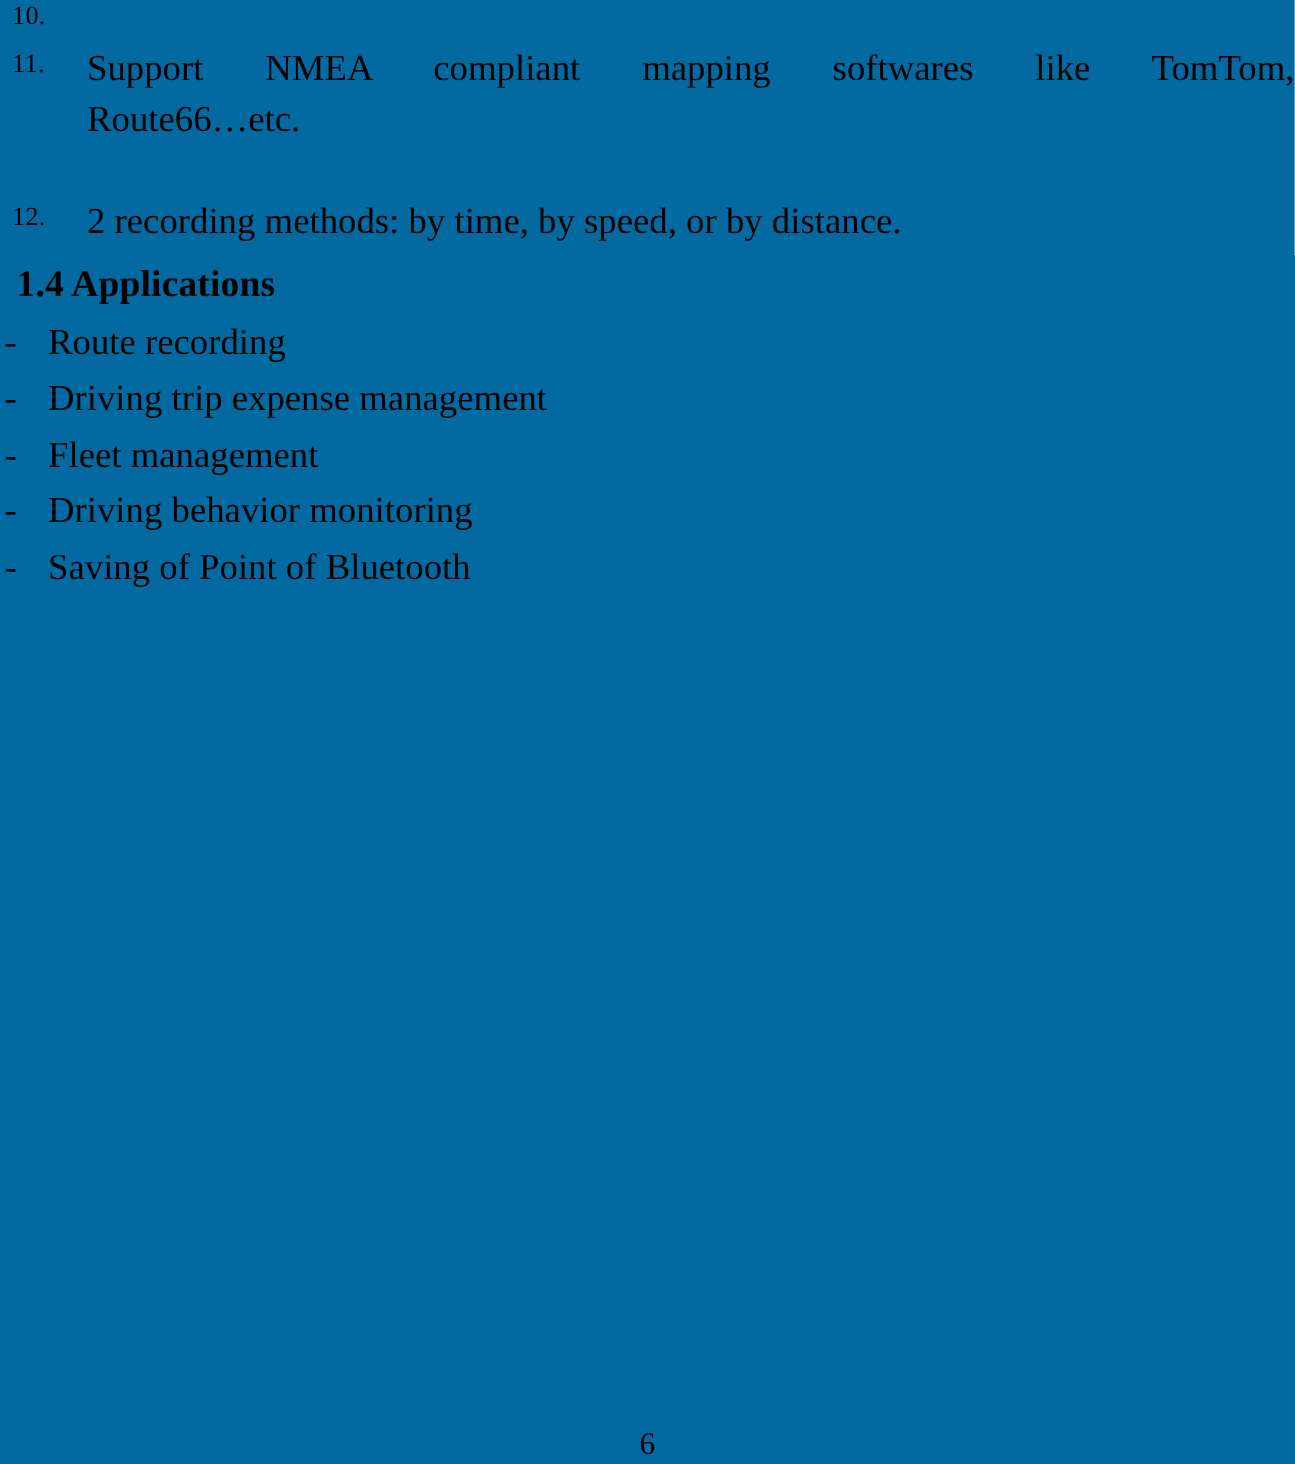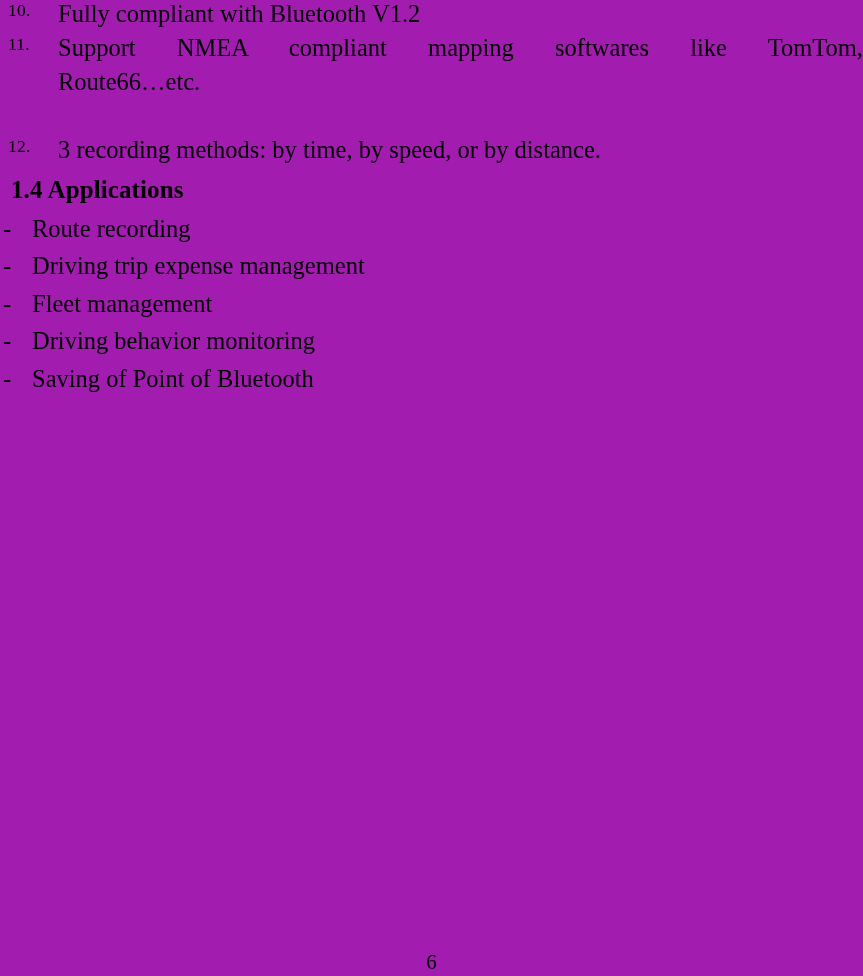--- a/index.html
+++ b/index.html
@@ -13,21 +13,21 @@
     position: relative;
     font-family: "Liberation Serif", "DejaVu Serif", serif;
     color: #000000;
     overflow: hidden;
   }
 
   .page {
     position: relative;
     width: 863px;
     height: 976px;
-    background: #a21caf;
+    background: #0369a1;
   }
 
   
   .numbered-list {
     position: absolute;
     left: 0;
     top: -3px;
     width: 863px;
   }
   .num-item {
@@ -114,34 +114,33 @@
 </style>
 </head>
 <body>
 
 <div class="page">
 
   <div class="numbered-list">
 
     <div class="num-item">
       <span class="num-marker">10.</span>
-      <span class="num-text">Fully compliant with Bluetooth V1.2</span>
     </div>
 
     <div class="num-item">
       <span class="num-marker">11.</span>
       <span class="num-text justify">
         <span class="jline1">Support NMEA compliant mapping softwares like TomTom,</span>
         <span class="jline2">Route66…etc.</span>
       </span>
     </div>
 
     <div class="num-item">
       <span class="num-marker">12.</span>
-      <span class="num-text">3 recording methods: by time, by speed, or by distance.</span>
+      <span class="num-text">2 recording methods: by time, by speed, or by distance.</span>
     </div>
 
   </div>
 
   <div class="section-heading">1.4 Applications</div>
 
   <div class="dash-list">
 
     <div class="dash-item">
       <span class="dash-marker">-</span>

